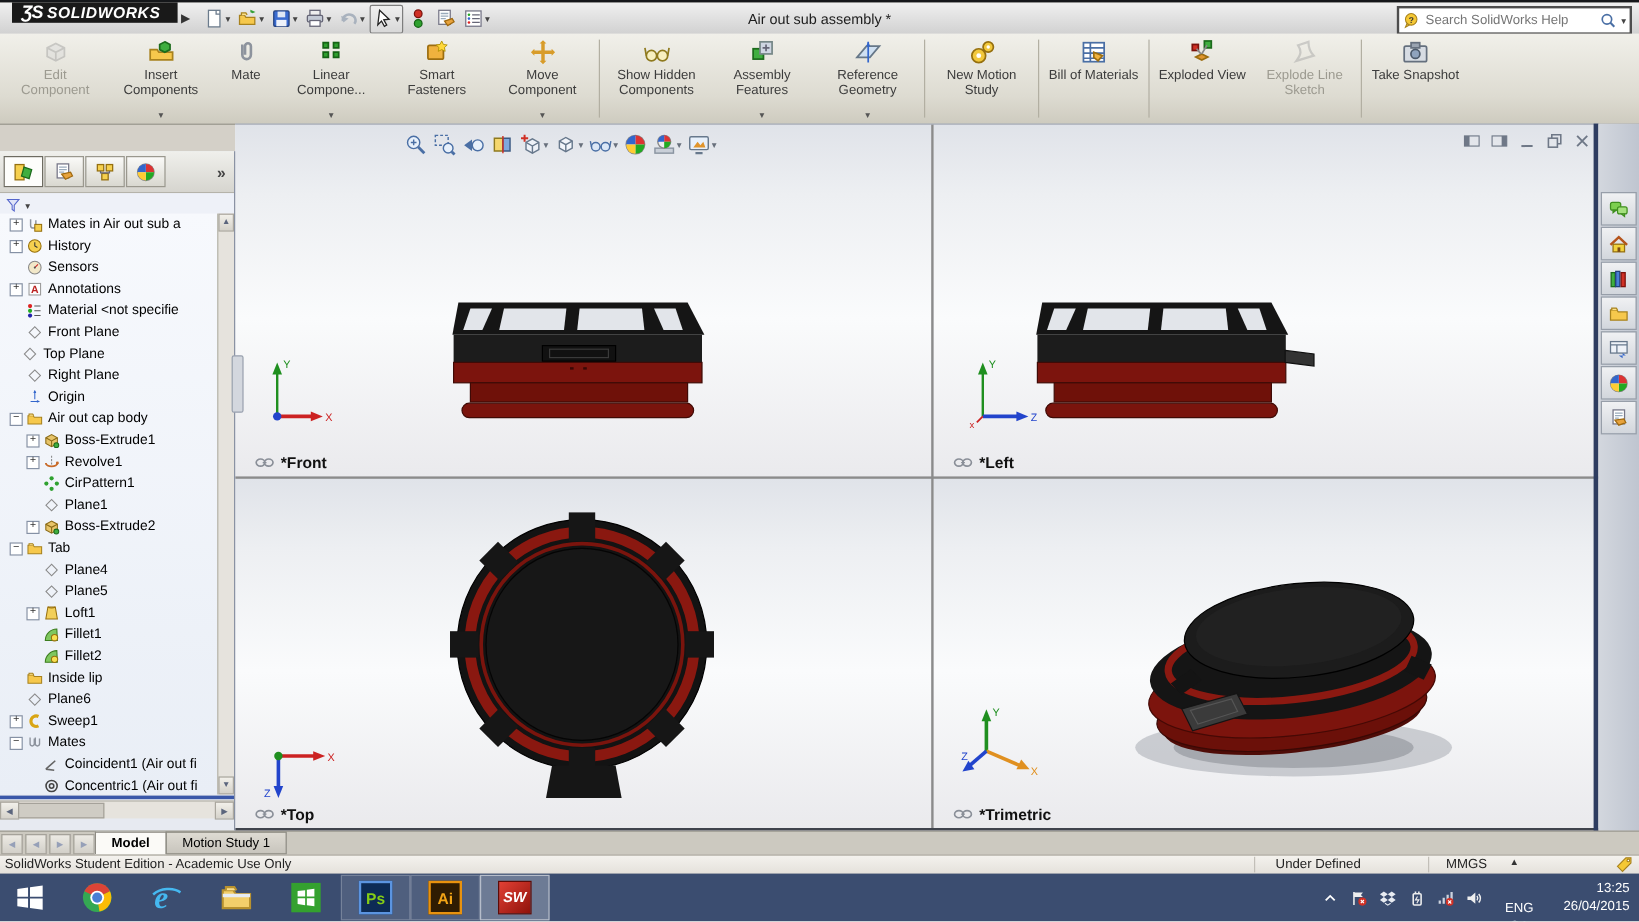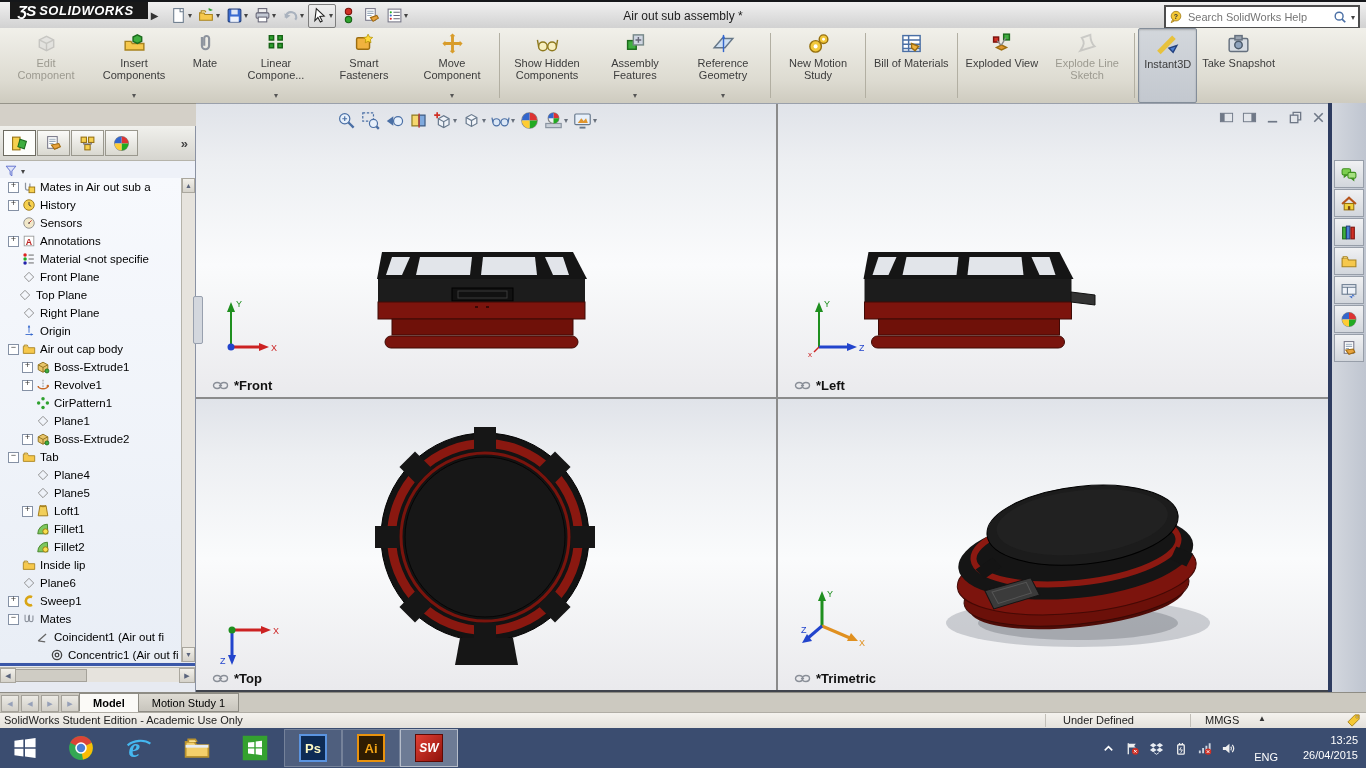--- a/index.html
+++ b/index.html
@@ -127,21 +127,21 @@
   
   .taskbar{position:absolute;left:0;top:728px;width:1366px;height:40px;background:#3b4d70;}
   .start{position:absolute;left:10px;top:7px;width:30px;height:26px;}
   .tapps{position:absolute;left:52px;top:0;height:40px;display:flex;}
   .tapp{width:58px;height:38px;margin-top:1px;display:flex;align-items:center;justify-content:center;box-sizing:border-box;}
   .tapp .ic{width:28px;height:28px;}
   .tapp.open{background:rgba(255,255,255,.10);border:1px solid rgba(255,255,255,.22);}
   .tapp.activeapp{background:rgba(255,255,255,.26);border:1px solid rgba(255,255,255,.5);}
   .tile{width:28px;height:28px;display:flex;align-items:center;justify-content:center;
     font-weight:bold;font-size:13px;box-sizing:border-box;}
-  .tile-ps{background:#0d2b55;border:2px solid #5b94e0;color:#fef9c3;}
+  .tile-ps{background:#0d2b55;border:2px solid #5b94e0;color:#84cc16;}
   .tile-ai{background:#2f1c02;border:2px solid #e8920e;color:#f2a416;}
   .tile-sw{background:linear-gradient(135deg,#e24034,#8f120b);color:#fff;font-style:italic;border:1px solid #5e0a05;font-size:12px;}
   .tray{position:absolute;right:130px;top:0;height:40px;display:flex;align-items:center;gap:9px;}
   .tray .ic{width:15px;height:15px;}
   .tb-lang{position:absolute;right:88px;top:22px;text-align:center;font-size:11px;line-height:15px;color:#fff;margin-left:36px;}
   .tb-clock{position:absolute;right:8px;top:5px;text-align:right;font-size:11px;line-height:15px;color:#fff;}
   .ic{display:inline-block;}
   .ic svg{width:100%;height:100%;display:block;}
 </style>
 </head>
@@ -413,29 +413,20 @@
         </div>
         <div class="rbtn disabled">
           <span class="ic">
             <svg viewBox="0 0 16 16" xmlns="http://www.w3.org/2000/svg">
               <path d="M3 13c3-4 3-6 1-9l6-2c0 4 1 6 3 8z" fill="none" stroke="#9aa1ab" stroke-width="1.3"></path>
             </svg>
           </span>
           <span class="rlabel">Explode Line Sketch</span>
         </div>
         <div class="rdiv"></div>
-        <div class="rbtn active">
-          <span class="ic">
-            <svg viewBox="0 0 16 16" xmlns="http://www.w3.org/2000/svg">
-              <path d="M2 13.5L12.5 3" stroke="#e8c23c" stroke-width="3.5"></path>
-              <path d="M9 10.5l5.5-1.8-2.6 4.8z" fill="#4a7fd4" stroke="#23407e"></path>
-            </svg>
-          </span>
-          <span class="rlabel">Instant3D</span>
-        </div>
         <div class="rbtn">
           <span class="ic">
             <svg viewBox="0 0 16 16" xmlns="http://www.w3.org/2000/svg">
               <rect x="1.5" y="4.5" width="13" height="9" rx="1" fill="#d7dce3" stroke="#65707e"></rect>
               <rect x="5.5" y="2.5" width="5" height="3" fill="#9aa4b1" stroke="#65707e"></rect>
               <circle cx="8" cy="9" r="2.6" fill="#8fa3bd" stroke="#4c5a6b"></circle>
             </svg>
           </span>
           <span class="rlabel">Take Snapshot</span>
         </div>
@@ -1057,21 +1048,21 @@
         </div>
         <div class="trow" style="padding-left: 22px;">
           <span class="exp sp">+</span>
           <span class="ic">
             <svg viewBox="0 0 16 16" xmlns="http://www.w3.org/2000/svg">
               <path d="M2.5 12.5l9-8M2.5 12.5l8 1" stroke="#666" stroke-width="1.5" fill="none"></path>
             </svg>
           </span>
           <span class="tlabel">Coincident1 (Air out fi</span>
         </div>
-        <div class="trow" style="padding-left: 36px;">
+        <div class="trow" style="padding-left: 22px;">
           <span class="exp sp">+</span>
           <span class="ic">
             <svg viewBox="0 0 16 16" xmlns="http://www.w3.org/2000/svg">
               <circle cx="8" cy="8" r="5.3" fill="none" stroke="#444" stroke-width="1.5"></circle>
               <circle cx="8" cy="8" r="2.1" fill="none" stroke="#444" stroke-width="1.5"></circle>
             </svg>
           </span>
           <span class="tlabel">Concentric1 (Air out fi</span>
         </div>
       </div>

